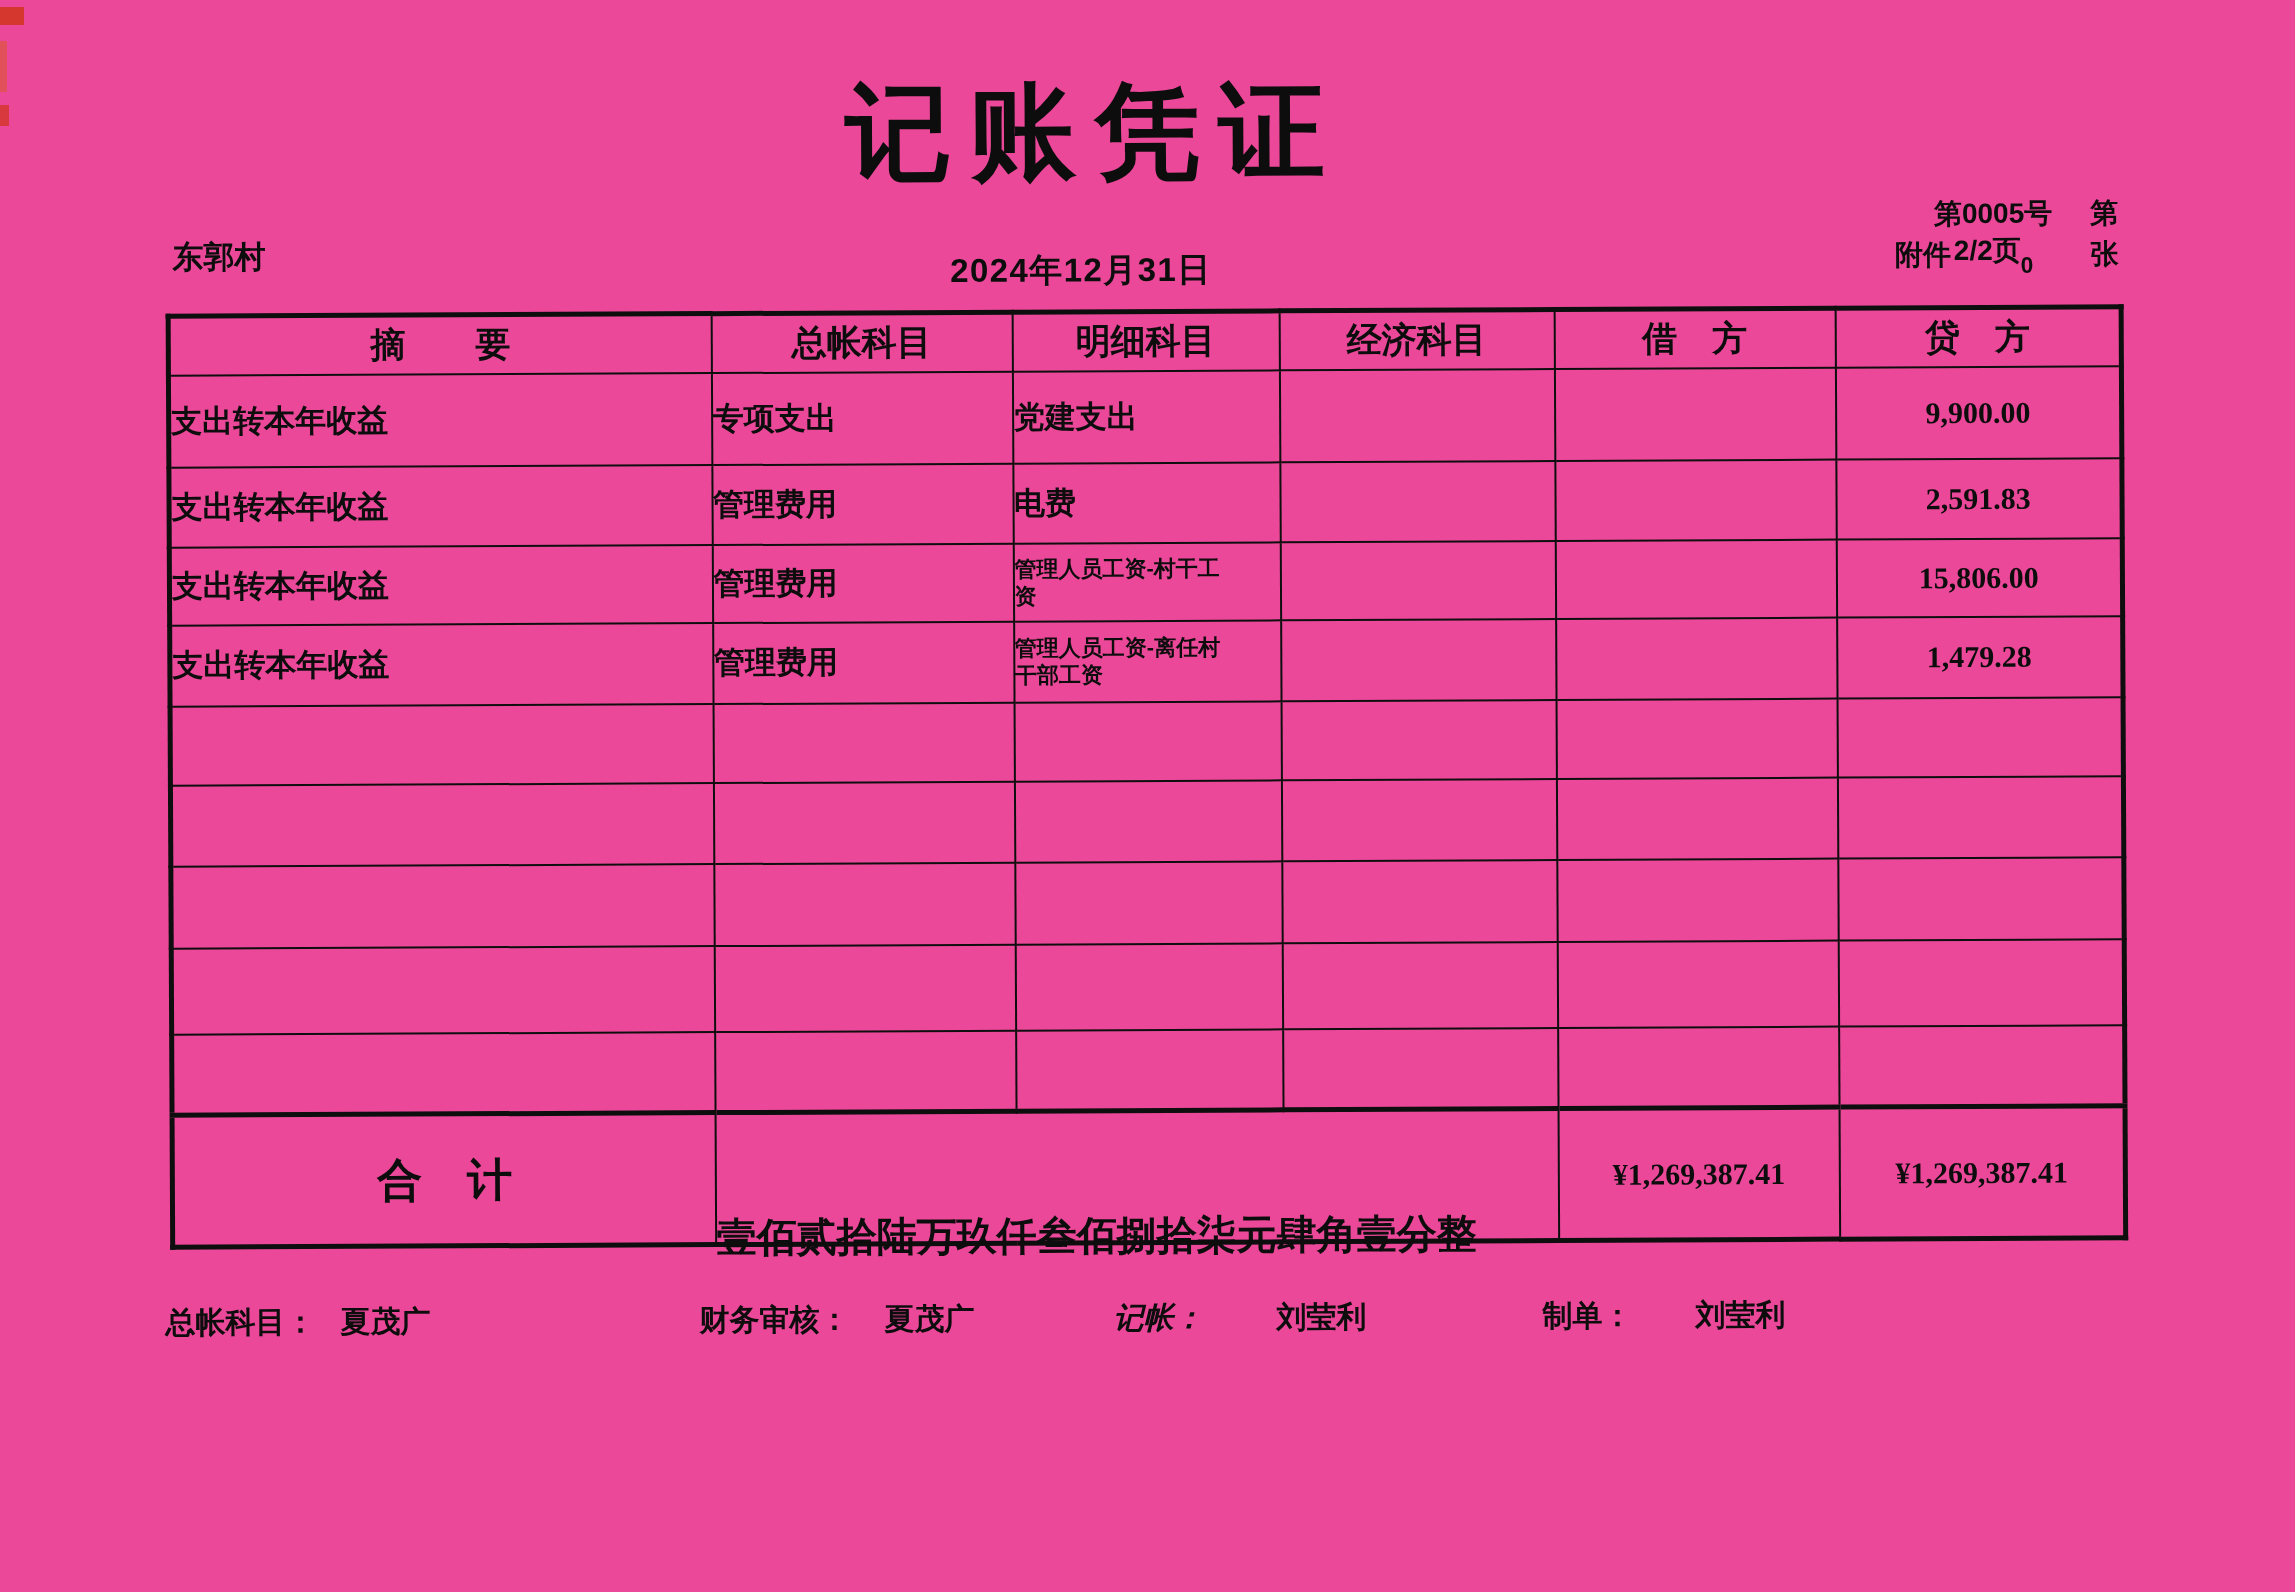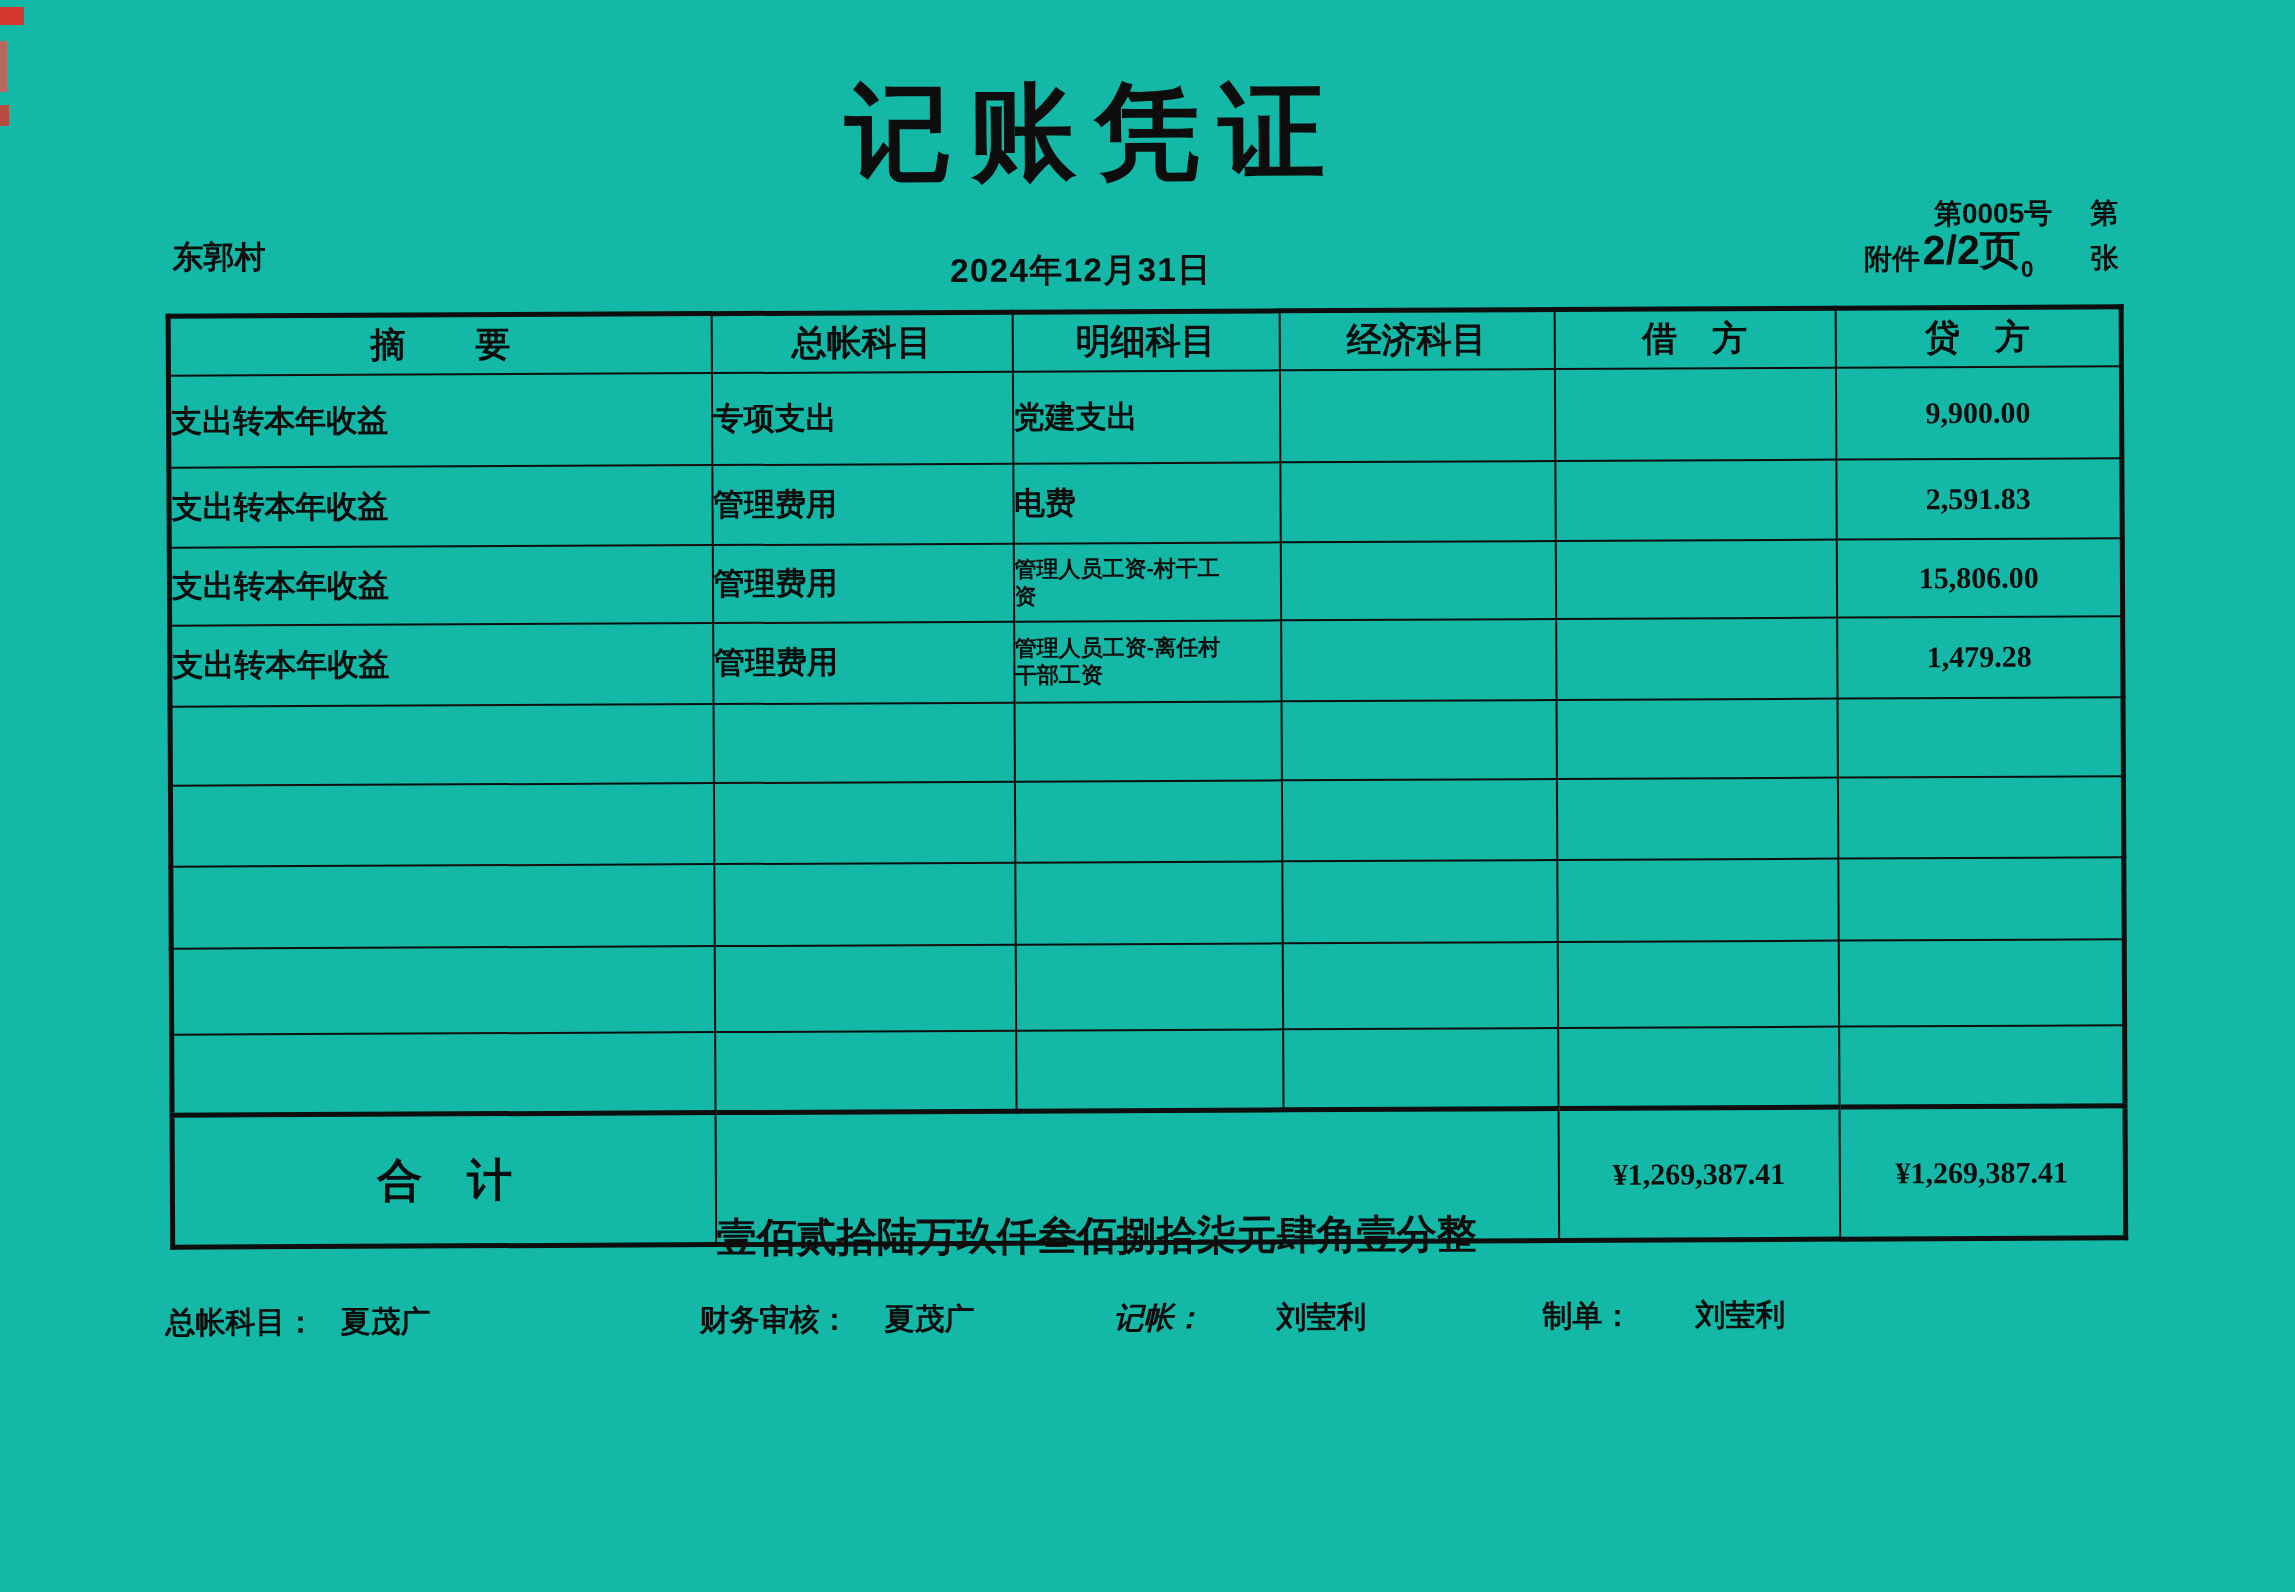--- a/index.html
+++ b/index.html
@@ -4,21 +4,21 @@
 <style>
   html,body{margin:0;padding:0;}
   body{
     width:2295px;height:1593px;overflow:hidden;
     background:#e9e9e7;
     font-family:"Liberation Sans", sans-serif;
     color:#0d0d0d;
   }
   .page{
     position:relative;width:2295px;height:1593px;
-    background:#14b8a6;overflow:hidden;
+    background:#ec4899;overflow:hidden;
   }
   .sheet{
     position:absolute;inset:0;
     transform:rotate(-0.28deg);
     transform-origin:50% 50%;
   }
   
   .title{
     position:absolute;top:74px;left:0;width:100%;
     text-align:center;
@@ -37,21 +37,21 @@
     text-align:center;font-size:33px;font-weight:bold;letter-spacing:1.4px;
     transform:translateX(-64px);
   }
   .hdr-right{
     position:absolute;top:197px;right:174px;
     text-align:right;font-size:28px;font-weight:bold;line-height:41px;
     white-space:nowrap;
   }
   .hdr-right .gap-a{display:inline-block;width:38px;}
   .hdr-right .gap-b{display:inline-block;width:57px;}
-  .hdr-right .pages{font-size:41px;position:relative;top:-4.2px;margin-left:2.8px;}
+  .hdr-right .pages{font-size:28px;position:relative;top:-4.2px;margin-left:2.8px;}
   .hdr-right .cnt{font-size:22.6px;position:relative;top:8.5px;}
   
   table.voucher{
     position:absolute;left:168px;top:309px;width:1953px;
     border-collapse:collapse;table-layout:fixed;
     border:5px solid #0e0e0e;
   }
   table.voucher th, table.voucher td{
     border:2.8px solid #0e0e0e;
     padding:0;

